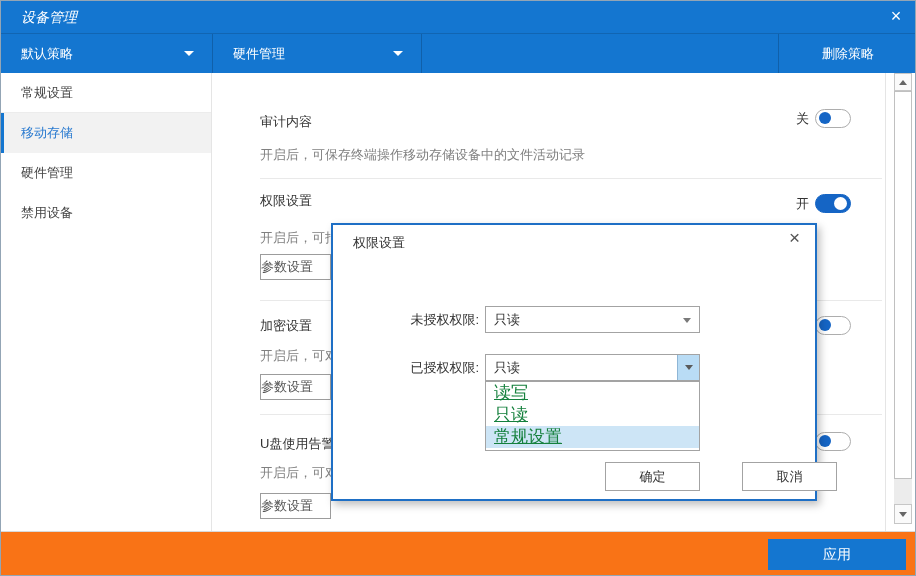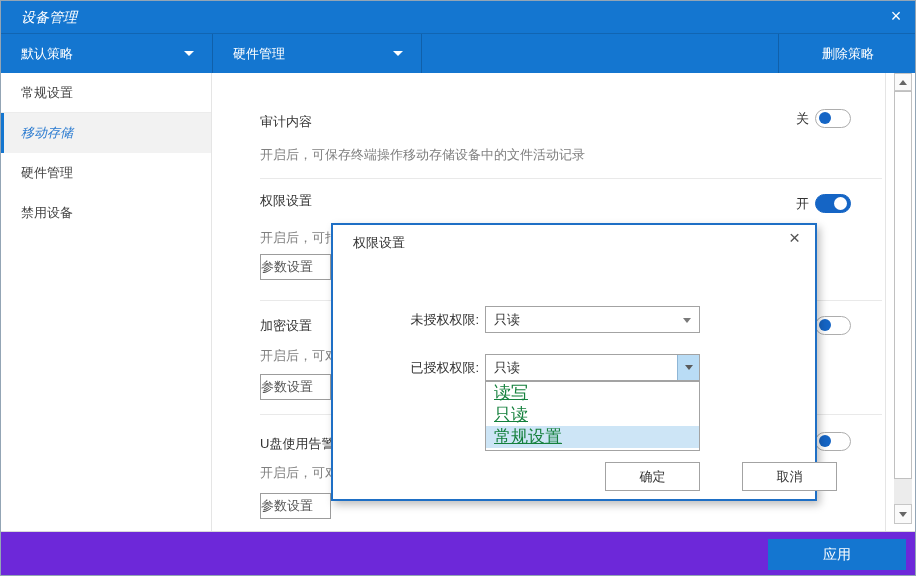--- a/index.html
+++ b/index.html
@@ -19,21 +19,21 @@
   .pcell2 { left:212px; width:208px; padding:0 18px 0 20px; justify-content:space-between; }
   .pcell4 { left:778px; width:138px; justify-content:center; }
   .pdiv { position:absolute; top:0; width:1px; height:100%; background:rgba(0,0,0,0.18); }
   .caret-w { width:0; height:0; border-left:5px solid transparent; border-right:5px solid transparent; border-top:5px solid #fff; }
 
   
   .sidebar { position:absolute; left:0; top:72px; width:211px; height:458px; background:#fff; }
   .sidebar-border { position:absolute; left:210px; top:72px; width:1px; height:458px; background:#e5e5e5; }
   .side-item { position:relative; height:40px; line-height:40px; padding-left:20px; font-size:13px; color:#444; cursor:pointer; }
   .side-item.first { border-bottom:1px solid #ececec; }
-  .side-item.selected { background:#f2f2f2; color:#2b7bd0;font-style:italic; }
+  .side-item.selected { background:#f2f2f2; color:#2b7bd0; }
   .side-item.selected::before { content:""; position:absolute; left:0; top:0; width:3px; height:100%; background:#1476d0; }
 
   
   .sec-title { position:absolute; left:259px; font-size:13px; color:#333; }
   .sec-desc { position:absolute; left:259px; font-size:13px; color:#808080; white-space:nowrap; }
   .divider { position:absolute; left:259px; width:622px; height:1px; background:#e9e9e9; }
   .param-btn { position:absolute; left:259px; width:71px; height:26px; background:#fff; border:1px solid #9c9c9c; font-size:13px; color:#555; line-height:24px; cursor:pointer; }
 
   
   .trow { position:absolute; right:64px; display:flex; align-items:center; gap:6px; }
@@ -48,21 +48,21 @@
   .scroll-base { position:absolute; left:893px; top:72px; width:18px; height:451px; background:#ececec; }
   .scroll-btn { position:absolute; left:893px; width:18px; background:#fafafa; border:1px solid #c6c6c6; display:flex; align-items:center; justify-content:center; cursor:pointer; }
   .scroll-up { top:72px; height:18px; }
   .scroll-down { top:503px; height:20px; }
   .arr-up { width:0; height:0; border-left:4px solid transparent; border-right:4px solid transparent; border-bottom:5px solid #666; }
   .arr-down { width:0; height:0; border-left:4px solid transparent; border-right:4px solid transparent; border-top:5px solid #666; }
   .scroll-thumb { position:absolute; left:893px; top:90px; width:18px; height:388px; background:#fff; border:1px solid #c0c0c0; cursor:pointer; }
   .content-border { position:absolute; left:884px; top:72px; width:1px; height:458px; background:#e5e5e5; }
 
   
-  .footer { position:absolute; left:0; right:0; top:530px; height:44px; background:#6d28d9; border-top:1px solid #d9d9d9; }
+  .footer { position:absolute; left:0; right:0; top:530px; height:44px; background:#f97316; border-top:1px solid #d9d9d9; }
   .apply-btn { position:absolute; left:767px; top:7px; width:138px; height:31px; background:#1476d0; color:#fff; font-size:14px; text-align:center; line-height:31px; cursor:pointer; }
 
   
   .modal { position:absolute; left:330px; top:222px; width:486px; height:278px; background:#fff; border:2px solid #1e6fc5; box-shadow:3px 4px 8px rgba(0,0,0,0.25); z-index:10; }
   .modal-title { position:absolute; left:20px; top:9px; font-size:13px; color:#333; }
   .modal-close { position:absolute; right:15px; top:2px; font-size:19px; color:#555; cursor:pointer; }
   .mlabel { position:absolute; left:0; width:146px; text-align:right; font-size:13px; color:#333; line-height:27px;padding-left:44px; }
   .msel { position:absolute; left:152px; width:215px; height:27px; border:1px solid #a3a3a3; background:#fff; font-size:13px; color:#333; line-height:25px; padding-left:8px; cursor:pointer; }
   .sel-caret { position:absolute; right:8px; top:11px; width:0; height:0; border-left:4px solid transparent; border-right:4px solid transparent; border-top:5px solid #7a7a7a; }
   .sel-btn { position:absolute; right:0; top:0; width:22px; height:25px; background:#b9dcf5; border-left:1px solid #8fb6d6; display:flex; align-items:center; justify-content:center; cursor:pointer; }

